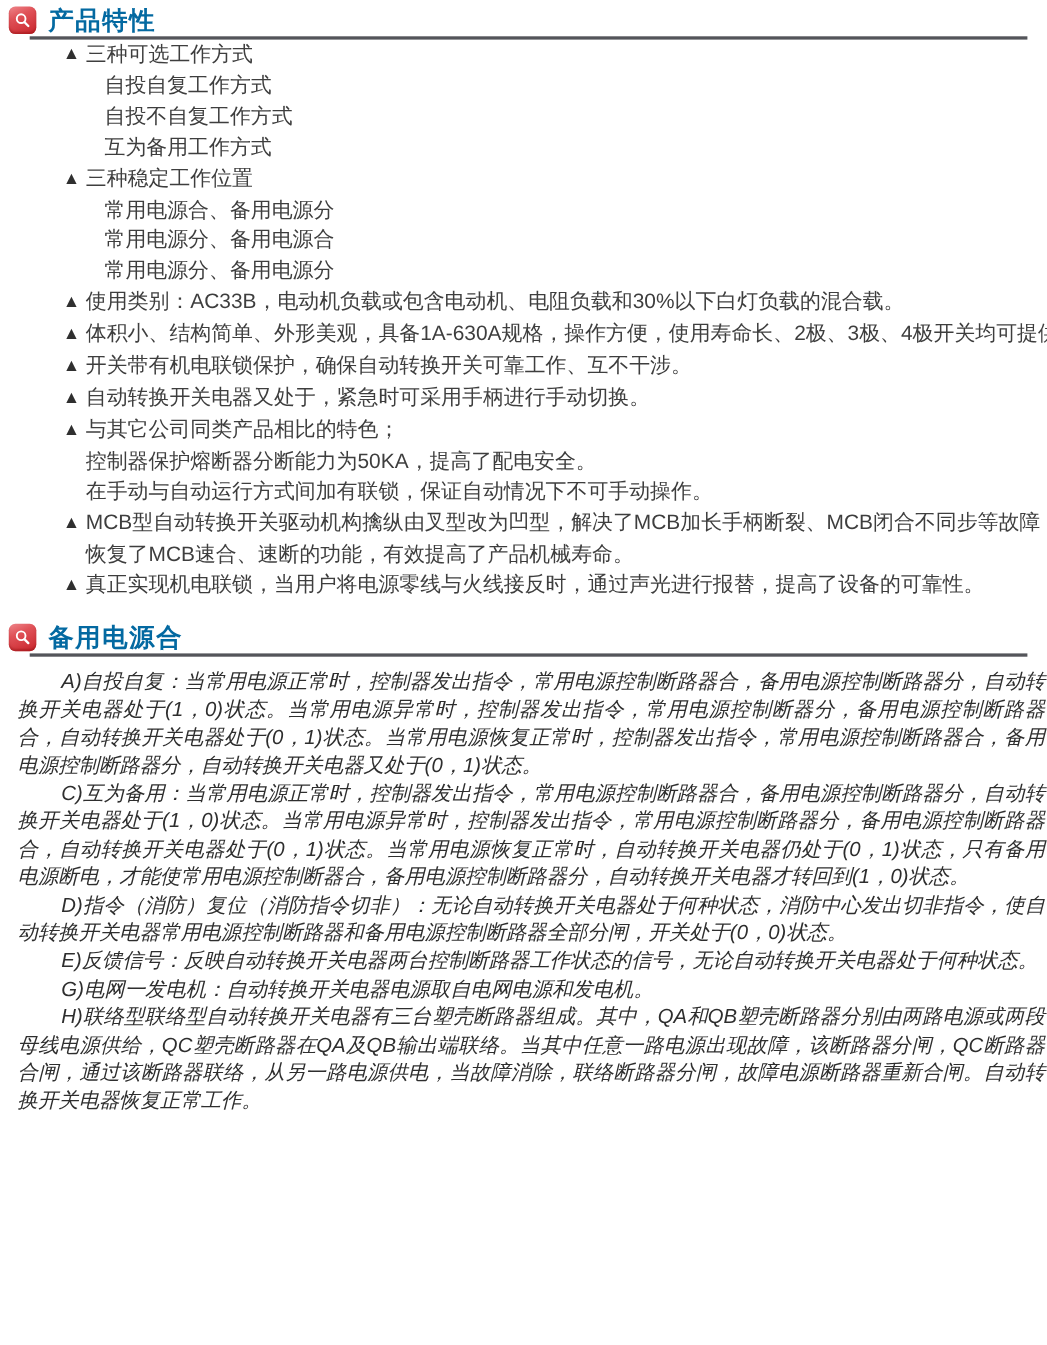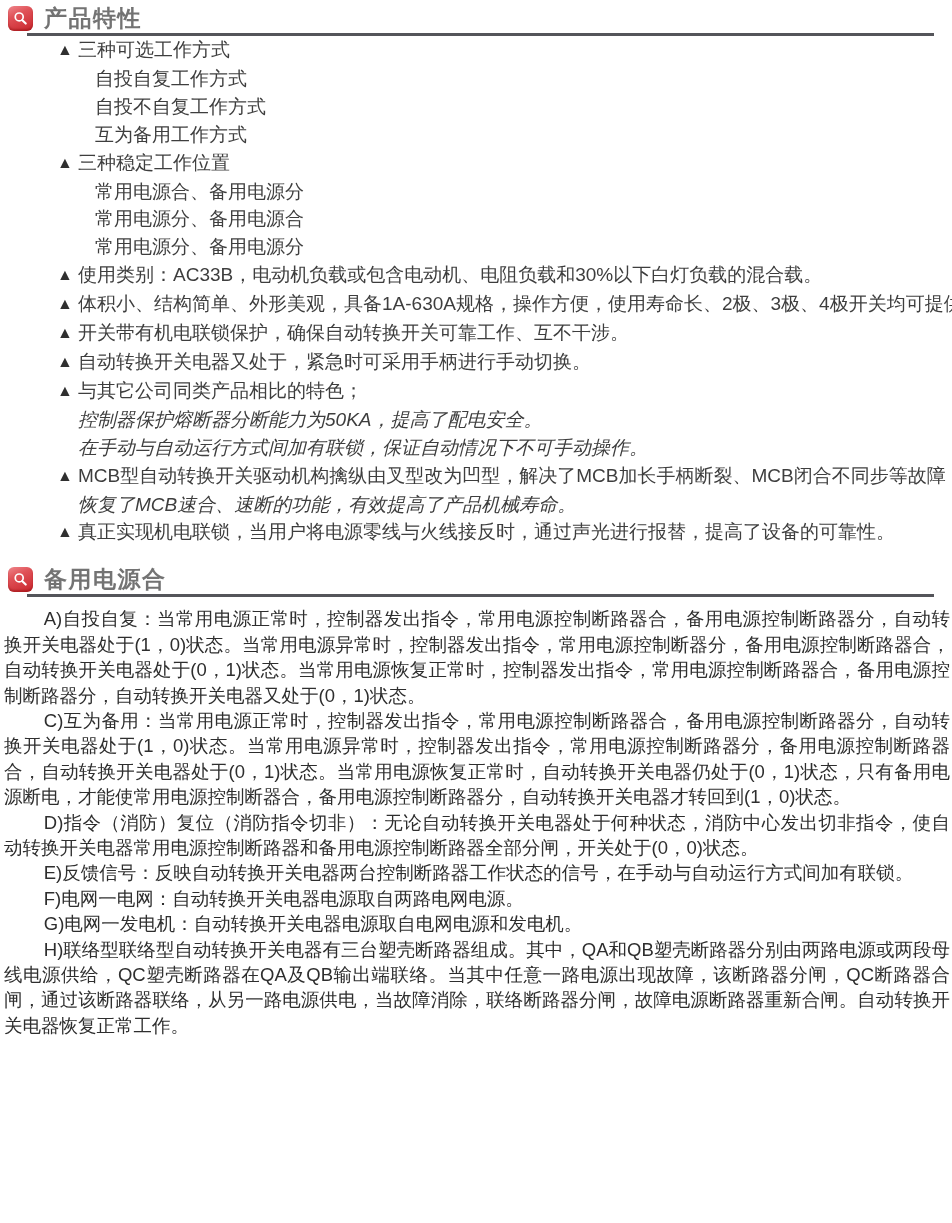--- a/index.html
+++ b/index.html
@@ -33,21 +33,21 @@
     border-radius: 6px;
     background: linear-gradient(155deg, #ef878c 0%, #e05258 35%, #c9252c 100%);
     box-shadow: inset 0 -2px 2px rgba(120,0,0,.35);
     display: flex;
     align-items: center;
     justify-content: center;
     flex: 0 0 auto;
   }
   .sec-icon svg { display: block; }
   .sec-title {
-    color: #737373;
+    color: #0369a1;
     font-size: 23px;
     font-weight: bold;
     letter-spacing: 1.5px;
     line-height: 1;
     padding-top: 1px;
   }
   .sec-rule {
     height: 3px;
     background: #54555a;
     margin: 1px 18px 0 27px;
@@ -65,26 +65,27 @@
   .s1-line .marker {
     display: inline-block;
     width: 17px;
     margin-right: 4px;
     font-size: 16px;
     color: #2f2f2f;
     transform: translateY(-1px);
   }
   .s1-line.bullet { padding-left: 57px; }
   .s1-line.sub    { padding-left: 95px; }
-  .s1-line.cont   { padding-left: 78px; font-style: italic; }
+  .s1-line.cont   { padding-left: 78px; }
   
   .s2-header { margin-top: 14px; }
   .s2-body {
     margin-top: 9px;
-    padding: 0 2px 0 4px;
+    padding: 0 2px 0 16px;
+    font-style: italic;
   }
   .s2-para {
     margin: 0;
     font-size: 18.5px;
     line-height: 25.4px;
     color: #2e2e2e;
     text-align: justify;
     text-indent: 2.15em;
     word-break: break-all;
   }
@@ -170,19 +171,18 @@
       </svg>
     </div>
     <div class="sec-title">备用电源合</div>
   </div>
   <div class="sec-rule"></div>
 
   <div class="s2-body">
     <p class="s2-para">A)自投自复：当常用电源正常时，控制器发出指令，常用电源控制断路器合，备用电源控制断路器分，自动转换开关电器处于(1，0)状态。当常用电源异常时，控制器发出指令，常用电源控制断器分，备用电源控制断路器合，自动转换开关电器处于(0，1)状态。当常用电源恢复正常时，控制器发出指令，常用电源控制断路器合，备用电源控制断路器分，自动转换开关电器又处于(0，1)状态。</p>
       <p class="s2-para">C)互为备用：当常用电源正常时，控制器发出指令，常用电源控制断路器合，备用电源控制断路器分，自动转换开关电器处于(1，0)状态。当常用电源异常时，控制器发出指令，常用电源控制断路器分，备用电源控制断路器合，自动转换开关电器处于(0，1)状态。当常用电源恢复正常时，自动转换开关电器仍处于(0，1)状态，只有备用电源断电，才能使常用电源控制断器合，备用电源控制断路器分，自动转换开关电器才转回到(1，0)状态。</p>
       <p class="s2-para">D)指令（消防）复位（消防指令切非）：无论自动转换开关电器处于何种状态，消防中心发出切非指令，使自动转换开关电器常用电源控制断路器和备用电源控制断路器全部分闸，开关处于(0，0)状态。</p>
-      <p class="s2-para">E)反馈信号：反映自动转换开关电器两台控制断路器工作状态的信号，在手动与自动运行方式间加有联锁。</p>
-      <p class="s2-para">F)电网一电网：自动转换开关电器电源取自两路电网电源。</p>
+      <p class="s2-para">E)反馈信号：反映自动转换开关电器两台控制断路器工作状态的信号，无论自动转换开关电器处于何种状态。</p>
       <p class="s2-para">G)电网一发电机：自动转换开关电器电源取自电网电源和发电机。</p>
       <p class="s2-para">H)联络型联络型自动转换开关电器有三台塑壳断路器组成。其中，QA和QB塑壳断路器分别由两路电源或两段母线电源供给，QC塑壳断路器在QA及QB输出端联络。当其中任意一路电源出现故障，该断路器分闸，QC断路器合闸，通过该断路器联络，从另一路电源供电，当故障消除，联络断路器分闸，故障电源断路器重新合闸。自动转换开关电器恢复正常工作。</p>
   </div>
 
 </div>
 
 </body></html>

